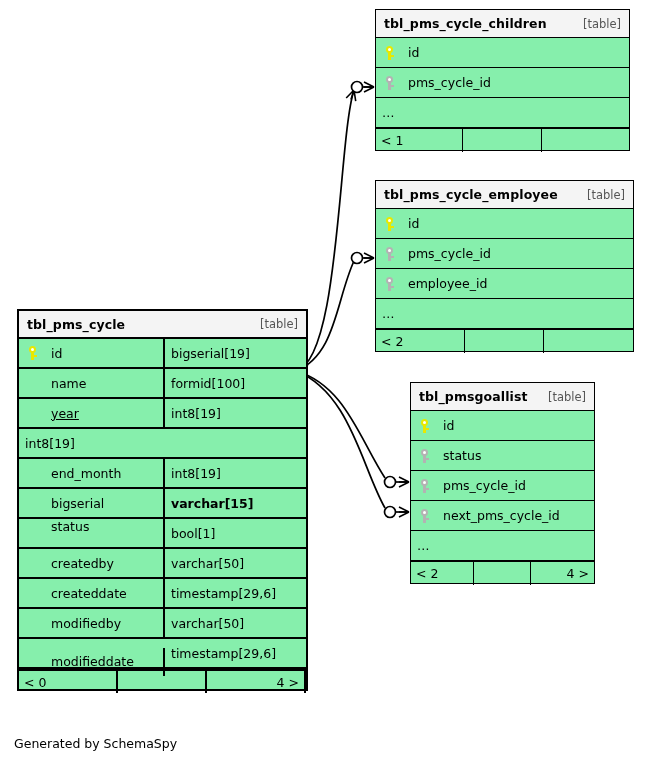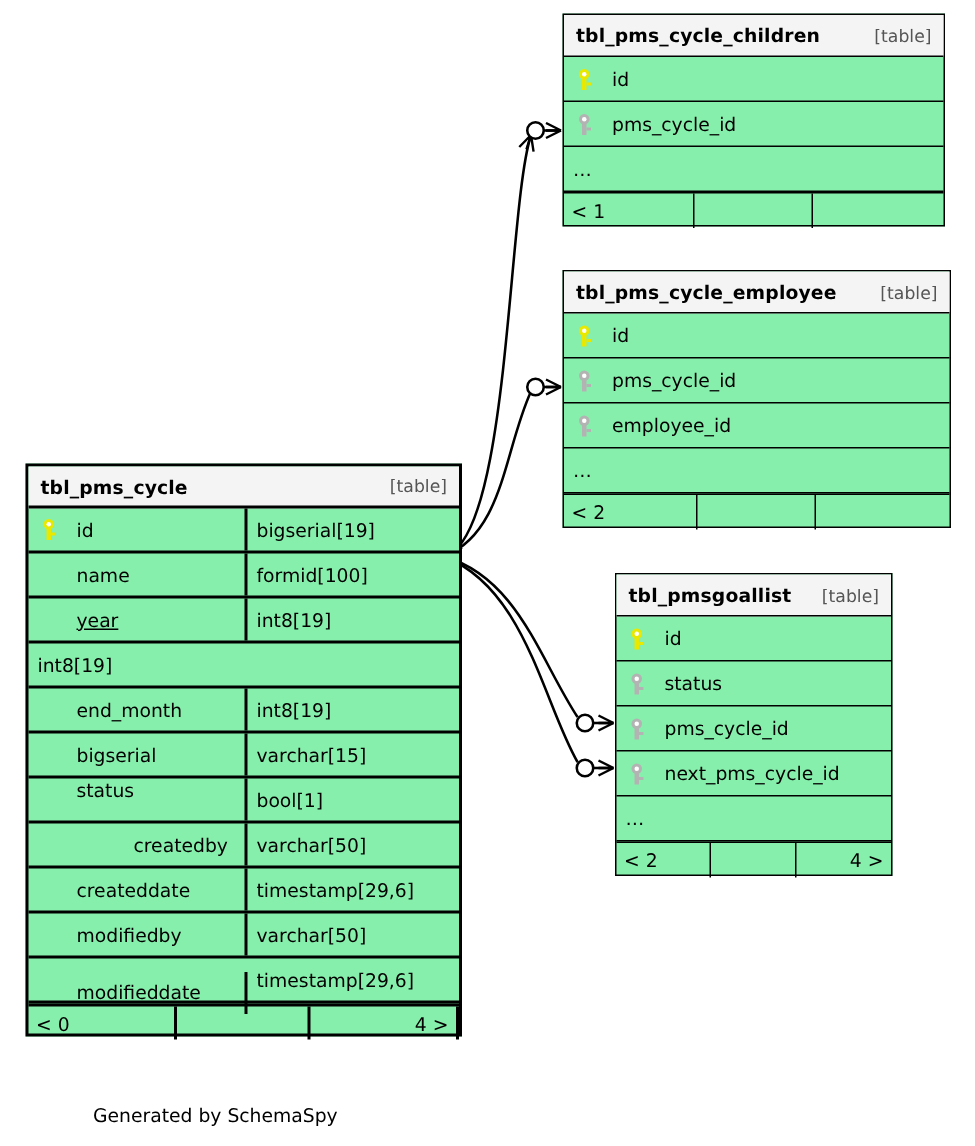--- a/index.html
+++ b/index.html
@@ -270,31 +270,31 @@
             <div class="kcell"></div>
             <div class="colname">end_month</div>
           </div>
           <div class="coltype" style="flex: 1 1 0%;">int8[19]</div>
         </div>
         <div class="row">
           <div style="display: flex; align-items: center; box-sizing: border-box; height: 100%; width: 146px; flex: 0 0 146px; border-right: 2px solid rgb(0, 0, 0);">
             <div class="kcell"></div>
             <div class="colname">bigserial</div>
           </div>
-          <div class="coltype" style="flex: 1 1 0%;">varchar[15]</div>
+          <div class="coltype" style="flex: 1 1 0%; font-weight: bold;">varchar[15]</div>
         </div>
         <div class="row">
           <div style="display: flex; align-items: flex-start; box-sizing: border-box; height: 100%; width: 146px; flex: 0 0 146px; border-right: 2px solid rgb(0, 0, 0);">
             <div class="kcell"></div>
             <div class="colname">status</div>
           </div>
           <div class="coltype" style="flex: 1 1 0%;">bool[1]</div>
         </div>
         <div class="row">
-          <div style="display: flex; align-items: center; box-sizing: border-box; height: 100%; width: 146px; flex: 0 0 146px; border-right: 2px solid rgb(0, 0, 0); padding-left: 38px;">
+          <div style="display: flex; align-items: center; box-sizing: border-box; height: 100%; width: 146px; flex: 0 0 146px; border-right: 2px solid rgb(0, 0, 0);">
             <div class="kcell"></div>
             <div class="colname">createdby</div>
           </div>
           <div class="coltype" style="flex: 1 1 0%;">varchar[50]</div>
         </div>
         <div class="row">
           <div style="display: flex; align-items: center; box-sizing: border-box; height: 100%; width: 146px; flex: 0 0 146px; border-right: 2px solid rgb(0, 0, 0);">
             <div class="kcell"></div>
             <div class="colname">createddate</div>
           </div>
@@ -315,14 +315,14 @@
           <div class="coltype" style="flex: 1 1 0%;">timestamp[29,6]</div>
         </div>
         <div class="tfoot">
           <div class="fcell l" style="width: 34.5%;">&lt; 0</div>
           <div class="fcell l" style="width: 31%;"></div>
           <div class="fcell r" style="width: 34.5%;">4 &gt;</div>
         </div>
       </div>
     </div>
 
-  <div class="caption" style="left:14px;top:736px;margin-left:48px;">Generated by SchemaSpy</div>
+  <div class="caption" style="left:14px;top:736px;">Generated by SchemaSpy</div>
 </div>
 
 </body></html>

